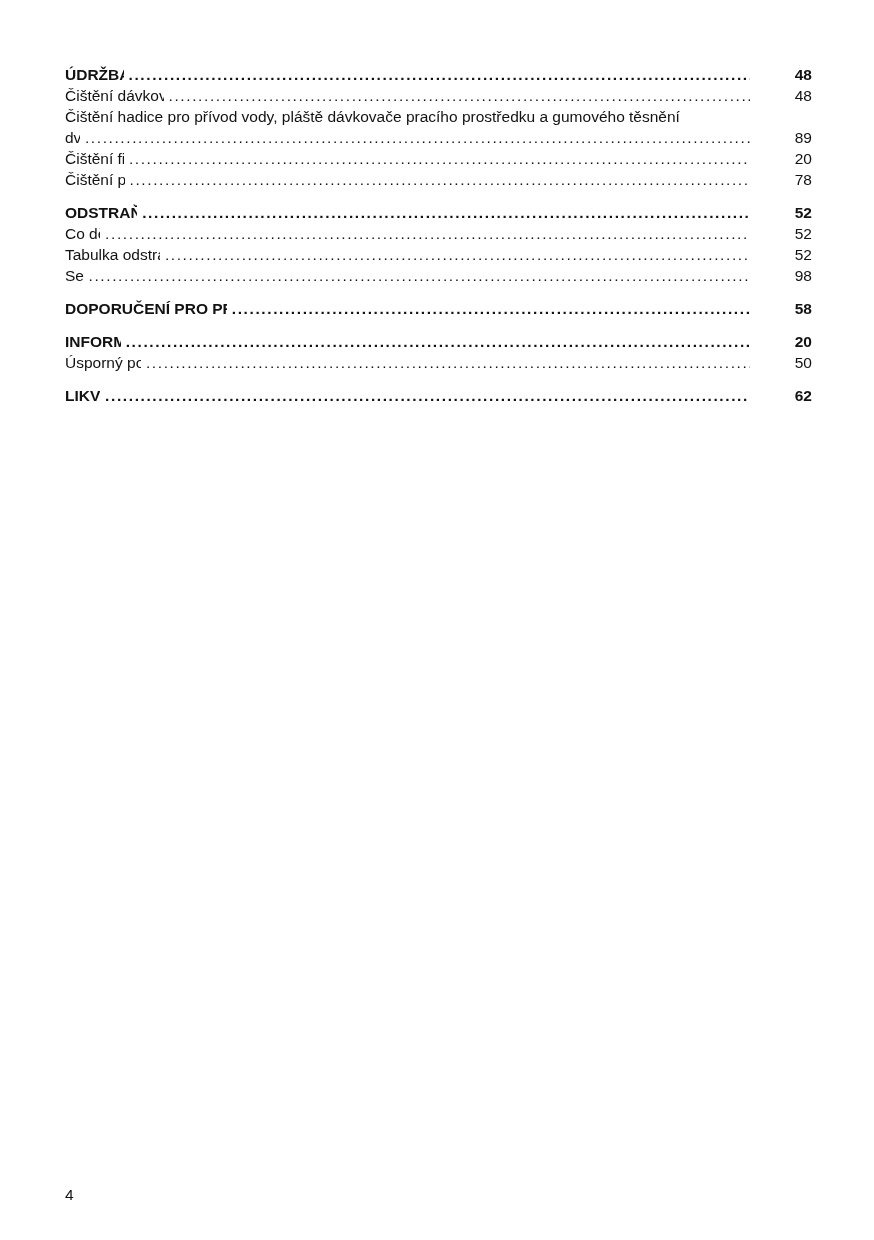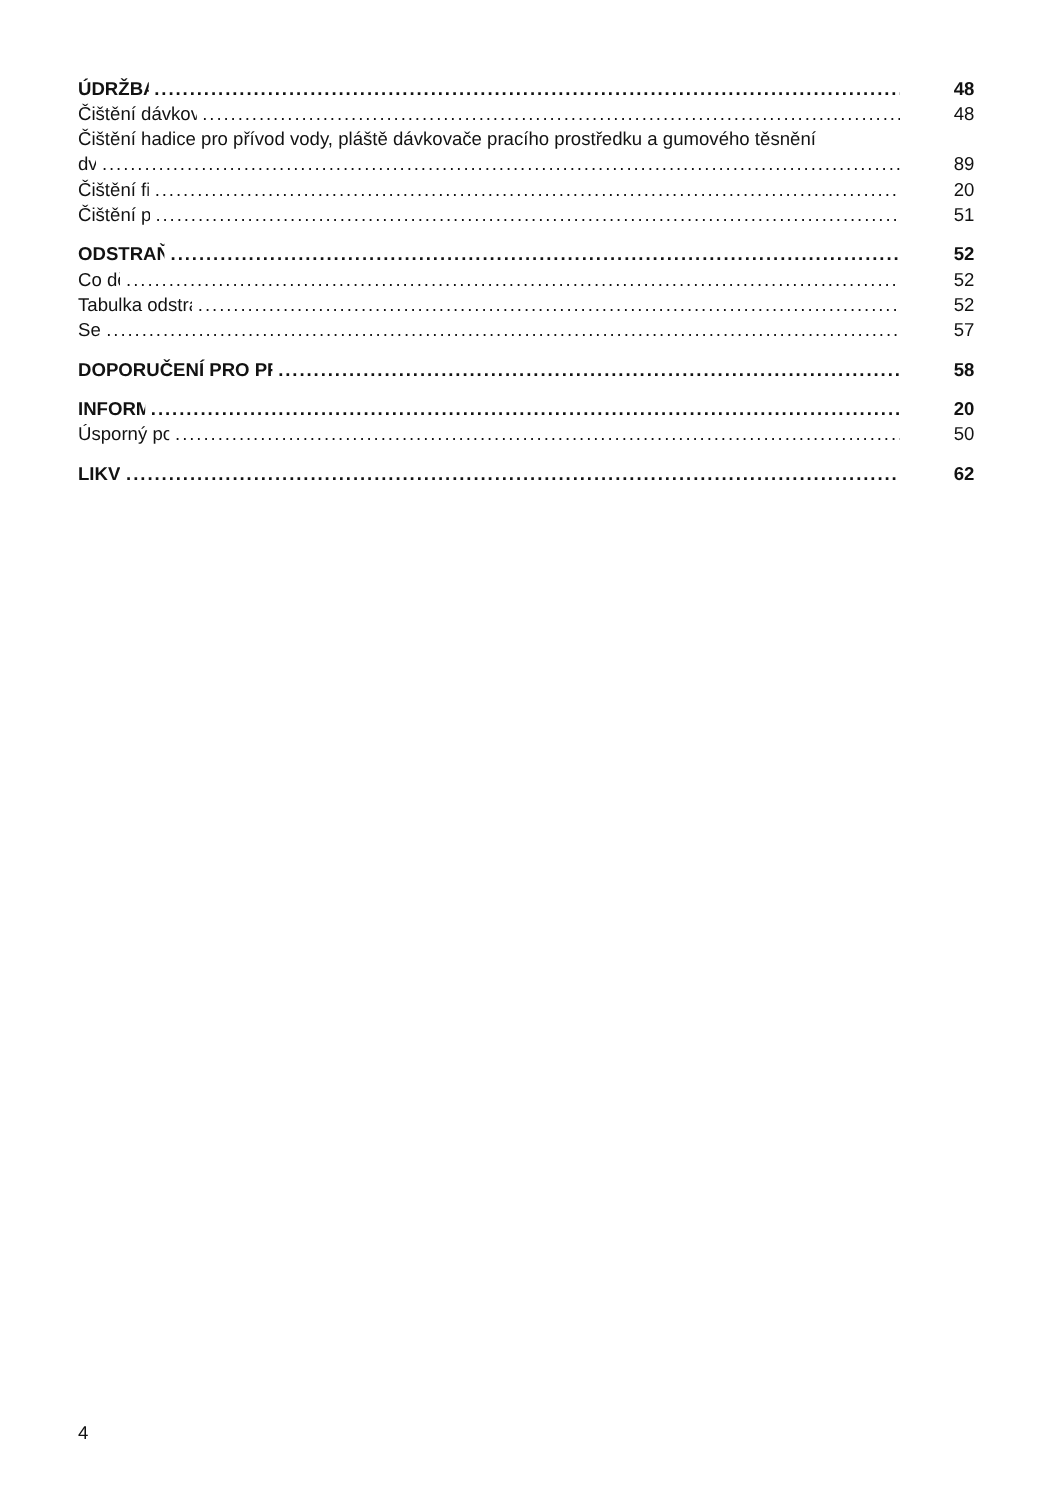--- a/index.html
+++ b/index.html
@@ -83,41 +83,41 @@
         <span class="toc-page">89</span>
       </div>
       <div class="toc-row">
         <span class="toc-label">Čištění filtru čerpadla</span>
         <span class="toc-leader">....................................................................................................................................................................................................................................................................</span>
         <span class="toc-page">20</span>
       </div>
       <div class="toc-row">
         <span class="toc-label">Čištění pračky zvenčí</span>
         <span class="toc-leader">....................................................................................................................................................................................................................................................................</span>
-        <span class="toc-page">51</span>
+        <span class="toc-page">78</span>
       </div>
       <div class="toc-row heading">
         <span class="toc-label">ODSTRAŇOVÁNÍ ZÁVAD</span>
         <span class="toc-leader">....................................................................................................................................................................................................................................................................</span>
         <span class="toc-page">52</span>
       </div>
       <div class="toc-row">
         <span class="toc-label">Co dělat ...?</span>
         <span class="toc-leader">....................................................................................................................................................................................................................................................................</span>
         <span class="toc-page">52</span>
       </div>
       <div class="toc-row">
         <span class="toc-label">Tabulka odstraňování poruch a chyb</span>
         <span class="toc-leader">....................................................................................................................................................................................................................................................................</span>
         <span class="toc-page">52</span>
       </div>
       <div class="toc-row">
         <span class="toc-label">Servis</span>
         <span class="toc-leader">....................................................................................................................................................................................................................................................................</span>
-        <span class="toc-page">57</span>
+        <span class="toc-page">98</span>
       </div>
       <div class="toc-row heading">
         <span class="toc-label">DOPORUČENÍ PRO PRANÍ A EKONOMICKÉ POUŽÍVÁNÍ PRAČKY</span>
         <span class="toc-leader">....................................................................................................................................................................................................................................................................</span>
         <span class="toc-page">58</span>
       </div>
       <div class="toc-row heading">
         <span class="toc-label">INFORMAČNÍ LIST</span>
         <span class="toc-leader">....................................................................................................................................................................................................................................................................</span>
         <span class="toc-page">20</span>

